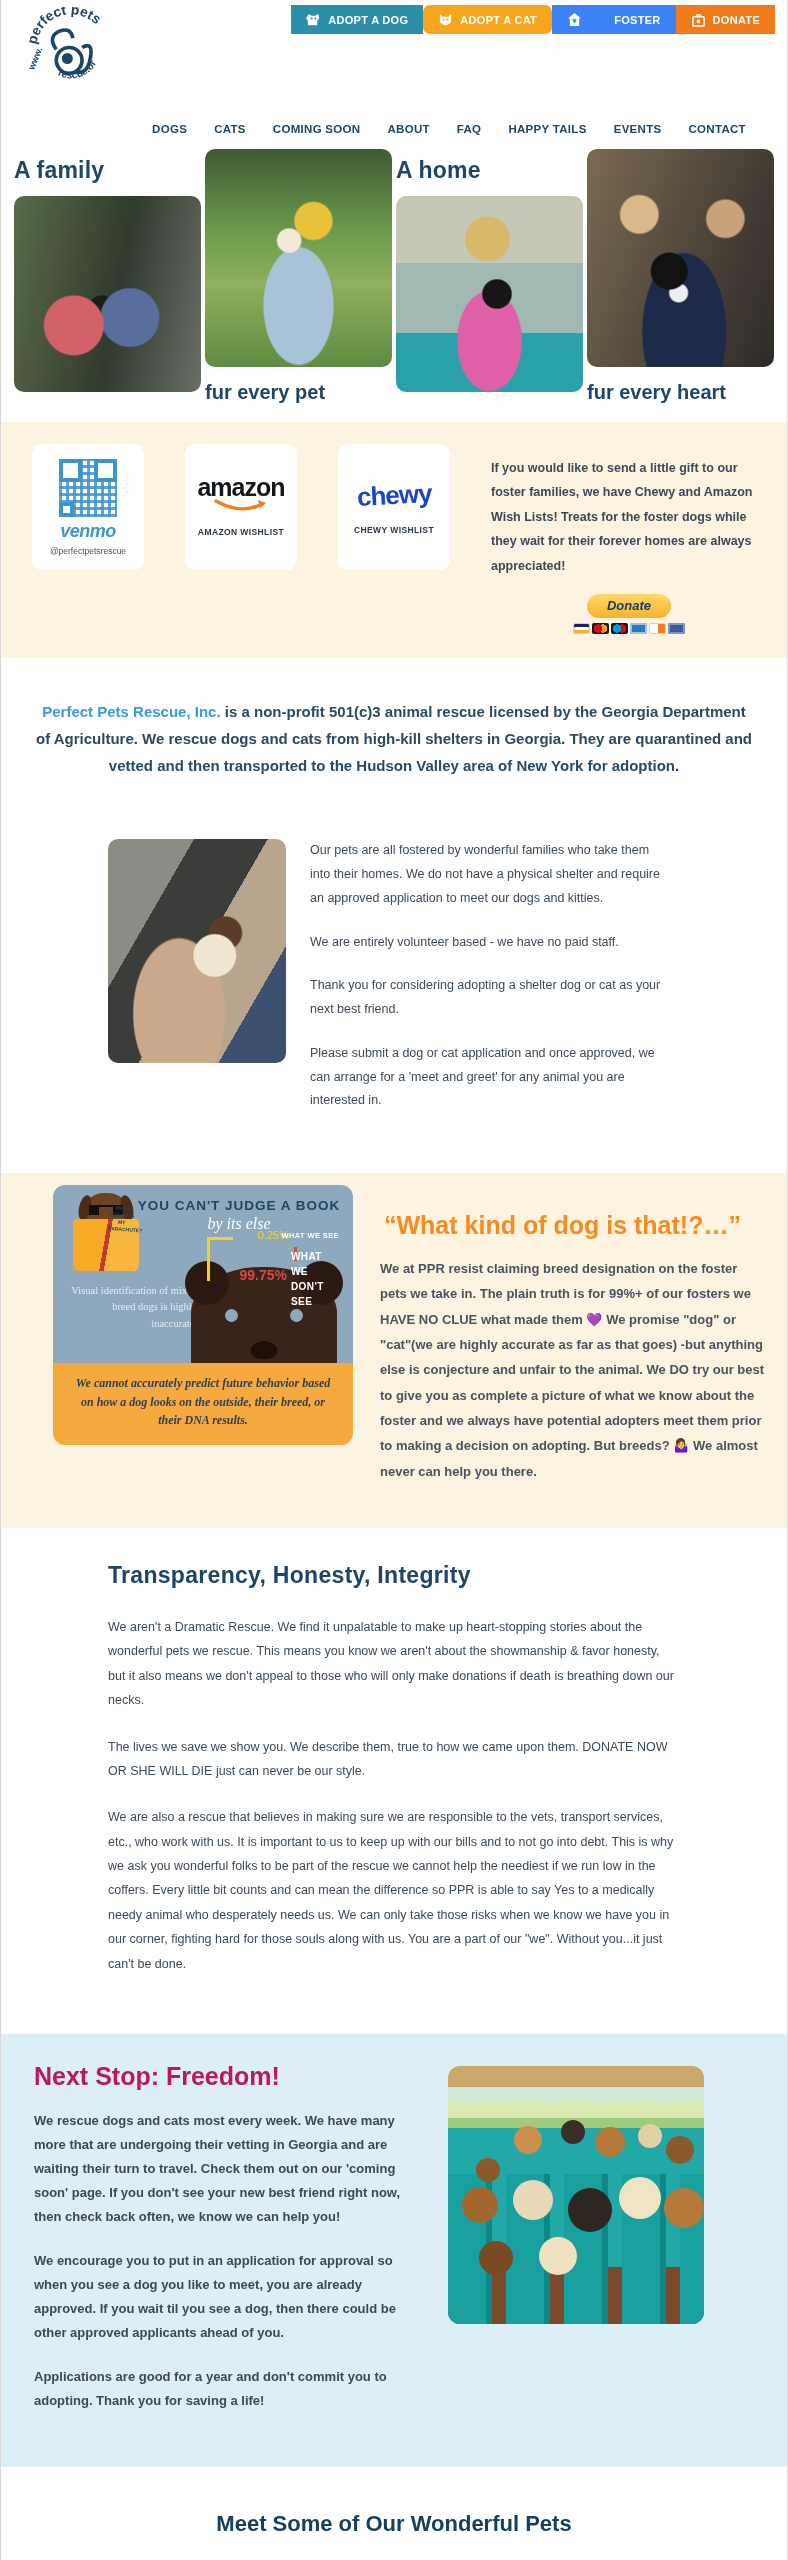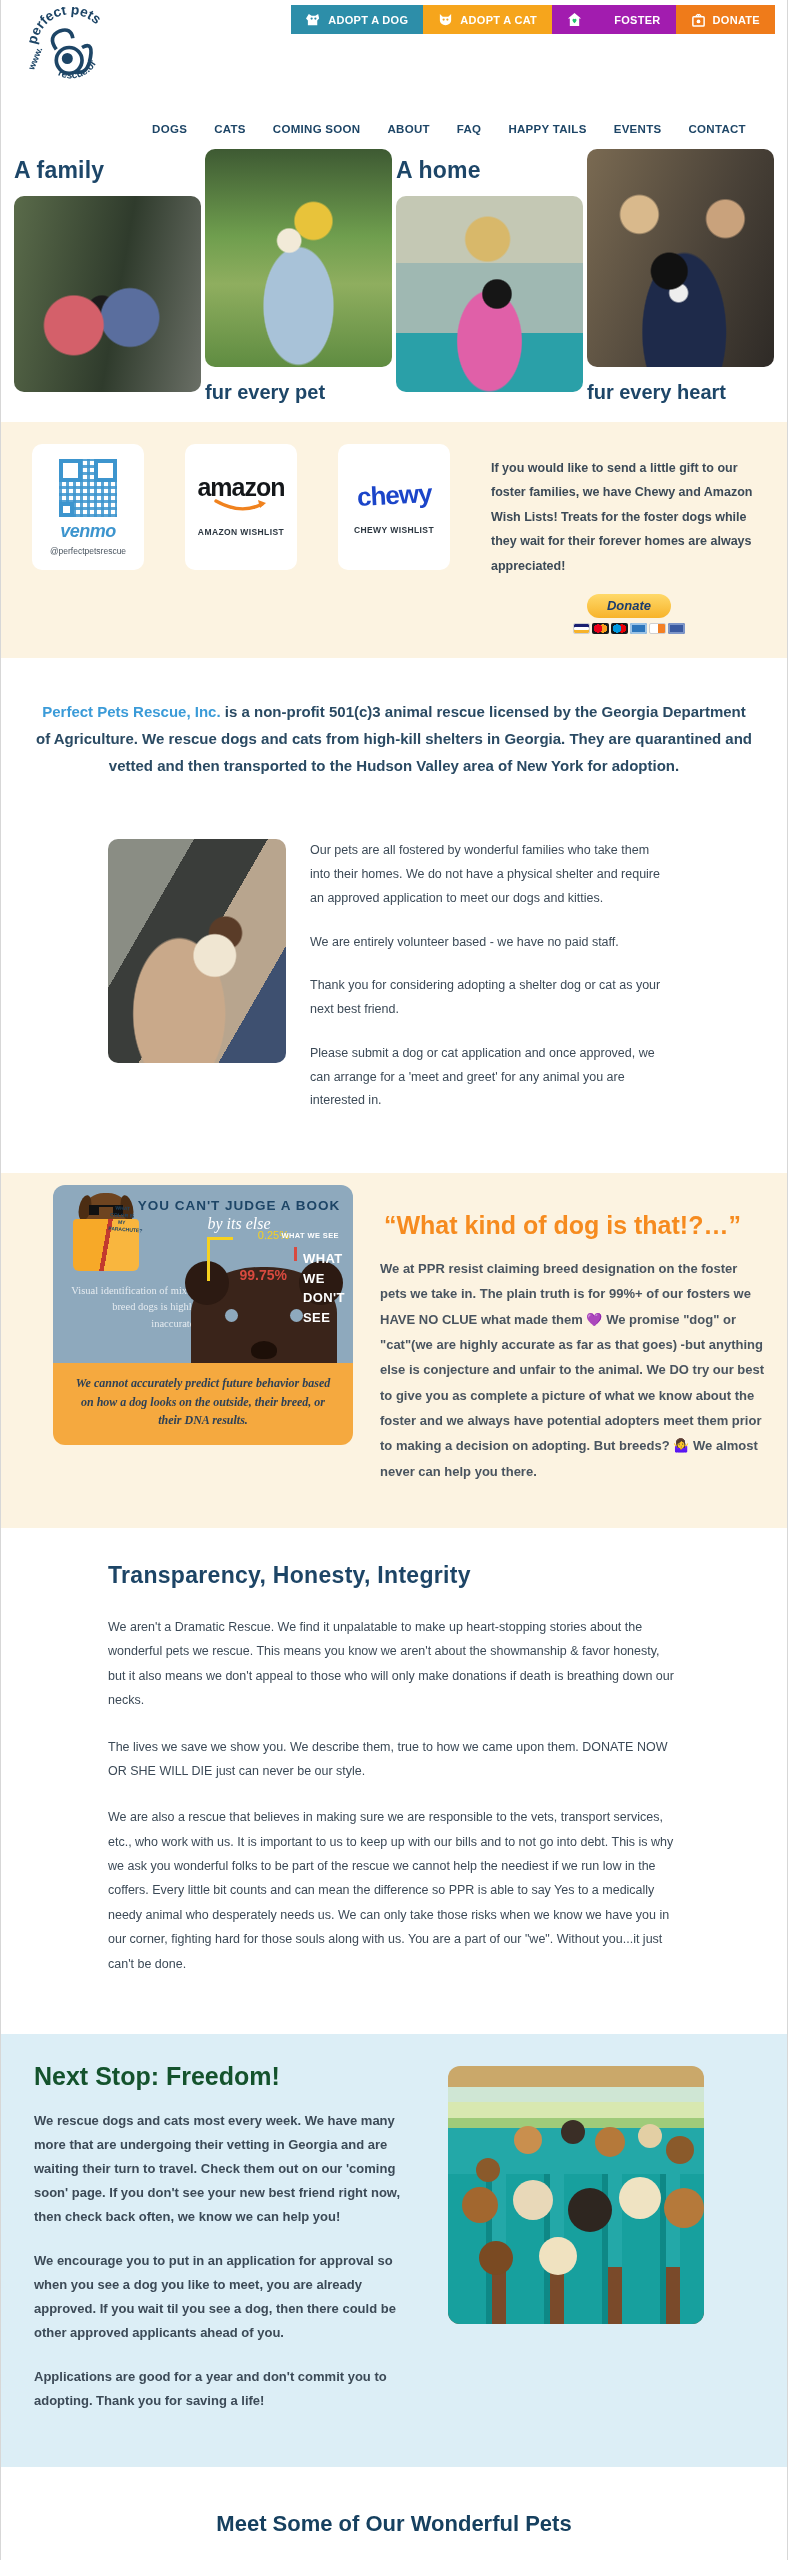--- a/index.html
+++ b/index.html
@@ -13,22 +13,22 @@
 
   
   .header { padding:5px 12px 0; }
   .header-top { display:flex; align-items:flex-start; }
   .logo-wrap { width:104px; height:84px; position:relative; }
   .logo-wrap svg { position:absolute; top:2px; left:12px; }
   .action-buttons { display:flex; margin-left:auto; }
   .action-btn { height:29px; display:flex; align-items:center; gap:7px; padding:0 15px;
     color:#fff; font-weight:bold; font-size:11px; letter-spacing:.3px; cursor:pointer; border:none; }
   .btn-dog    { background:#2d8ea9; }
-  .btn-cat    { background:#f6a51c; }
-  .btn-foster { background:#a21caf;gap:32px; }
+  .btn-cat    { background:#f6a51c;border-radius:7px; }
+  .btn-foster { background:#3b82f6;gap:32px; }
   .btn-donate { background:#ef7b1a; }
   .action-btn svg { display:block; }
   .nav { display:flex; gap:27px; justify-content:center; margin:10px 0 8px 110px; }
   .nav a { color:#1d4566; font-weight:bold; font-size:11.5px; letter-spacing:.3px; }
 
   
   .hero { display:flex; gap:4px; padding:6px 13px 18px; }
   .hero-col { flex:1; display:flex; flex-direction:column; }
   .hero-heading { color:#1d4668; font-weight:bold; font-size:23px; margin:8px 0 12px; letter-spacing:.2px; }
   .hero-caption { color:#1d4668; font-weight:bold; font-size:20px; margin-top:14px; }
@@ -136,40 +136,40 @@
     background:#2c1a12; border-radius:50%; }
   .big-dog::before { left:-6px; } .big-dog::after { right:-6px; }
   .bd-eye { position:absolute; top:42px; width:13px; height:13px; border-radius:50%; background:#8ea9bd; }
   .bd-eye.l { left:34px; } .bd-eye.r { right:34px; }
   .bd-nose { position:absolute; bottom:4px; left:50%; width:26px; height:18px; margin-left:-13px;
     background:#1d0f08; border-radius:50% 50% 40% 40%; }
   .see-line { position:absolute; right:120px; top:52px; width:26px; height:44px;
     border-left:3px solid #f7d11e; border-top:3px solid #f7d11e; }
   .pct-see { position:absolute; right:64px; top:44px; font-size:11px; font-weight:normal; color:#f7d11e; }
   .lbl-see { position:absolute; right:14px; top:46px; font-size:7.5px; font-weight:bold; color:#fff; letter-spacing:.4px; }
-  .lbl-dont { position:absolute; right:4px; top:64px; width:46px; font-size:13px; font-weight:bold;
+  .lbl-dont { position:absolute; right:16px; top:64px; width:46px; font-size:10px; font-weight:bold;
     color:#fff; letter-spacing:.4px; line-height:1.5; }
   .dont-tick { position:absolute; right:56px; top:62px; width:3px; height:14px; background:#d94a3f; }
   .pct-dont { position:absolute; right:66px; top:82px; font-size:14px; font-weight:bold; color:#d94a3f; }
   .info-bottom { background:#f5a93f; padding:11px 20px 15px; text-align:center;
     font-family:"Liberation Serif", serif; font-style:italic; font-weight:bold;
     color:#2e4156; font-size:12px; line-height:1.55; }
   .breed-col { margin-left:27px; padding-right:22px; flex:1; }
   .breed-heading { color:#f68b1f; font-size:25px; font-weight:bold; margin:26px 4px 16px; }
   .breed-body { font-size:13px; line-height:1.95; color:#49545f; font-weight:bold; }
 
   
   .transparency { padding:34px 110px 36px 107px; }
   .transparency h2 { color:#1d4566; font-size:23px; margin-bottom:26px; letter-spacing:.3px; }
   .transparency p { font-size:12.5px; line-height:1.95; color:#3c4a57; margin-bottom:22px; }
 
   
   .freedom { background:#dceef6; display:flex; gap:32px; padding:28px 24px 34px 33px; }
   .freedom-text { width:382px; flex-shrink:0; }
-  .freedom h2 { color:#14532d; font-size:25px; margin-bottom:18px; }
+  .freedom h2 { color:#be185d; font-size:25px; margin-bottom:18px; }
   .freedom p { font-size:13px; line-height:1.85; color:#3c4a57; font-weight:bold; margin-bottom:20px; }
   .bus-photo { width:256px; height:258px; border-radius:12px; margin-top:4px; position:relative; overflow:hidden;
     background:linear-gradient(#caa86a 0 8%, #cfe6d4 8% 14%, #d8e8b0 14% 20%, #9fcb7a 20% 24%,
       #23a8a8 24% 78%, #7a4a2a 78% 100%); }
   .seat-band { position:absolute; left:0; right:0; bottom:0; height:150px;
     background:repeating-linear-gradient(90deg, #17a09e 0 38px, #0e8886 38px 44px, transparent 44px 58px); }
   .dog-pack { position:absolute; left:28px; top:92px; width:24px; height:24px; border-radius:50%; background:#8a5a2b;
     box-shadow: 40px -30px 0 2px #c98f4e, 85px -38px 0 0 #3a2e26, 122px -28px 0 3px #b5793a,
       162px -34px 0 0 #e3cfa4, 192px -20px 0 2px #8a5a2b, -8px 35px 0 6px #a2672f,
       45px 30px 0 8px #e8d8b8, 102px 40px 0 10px #2e2620, 152px 28px 0 9px #efe3c2,

